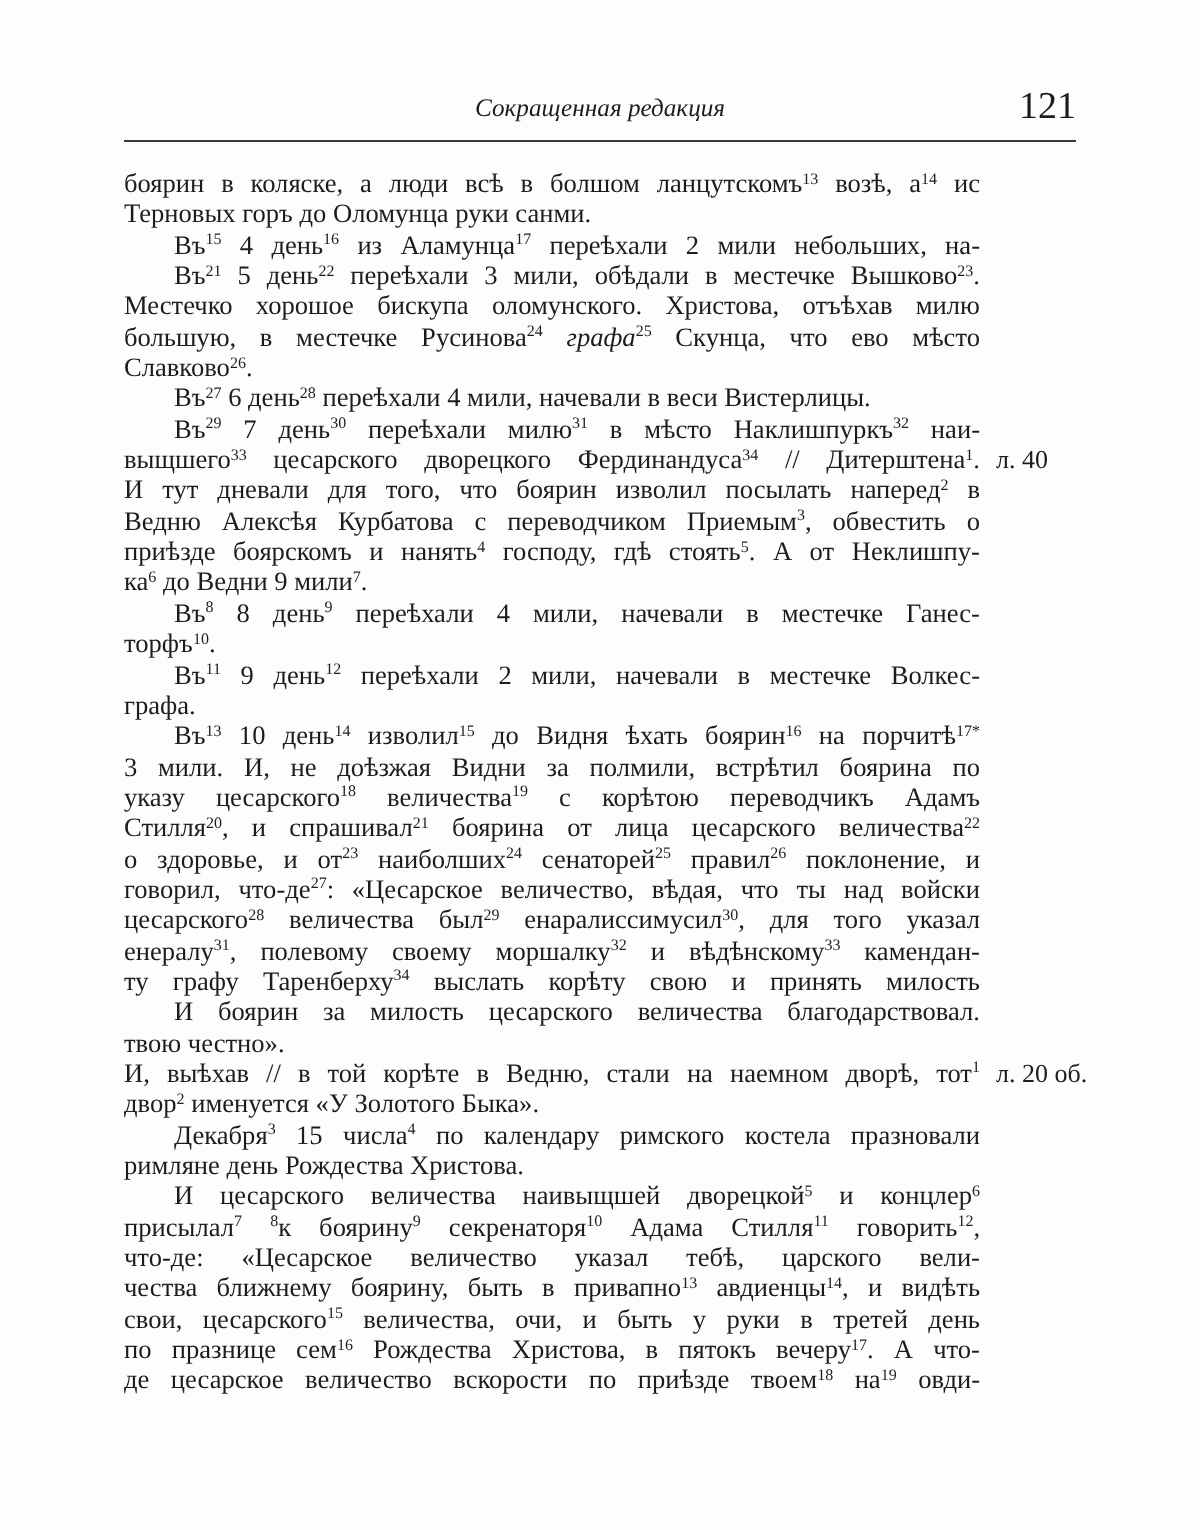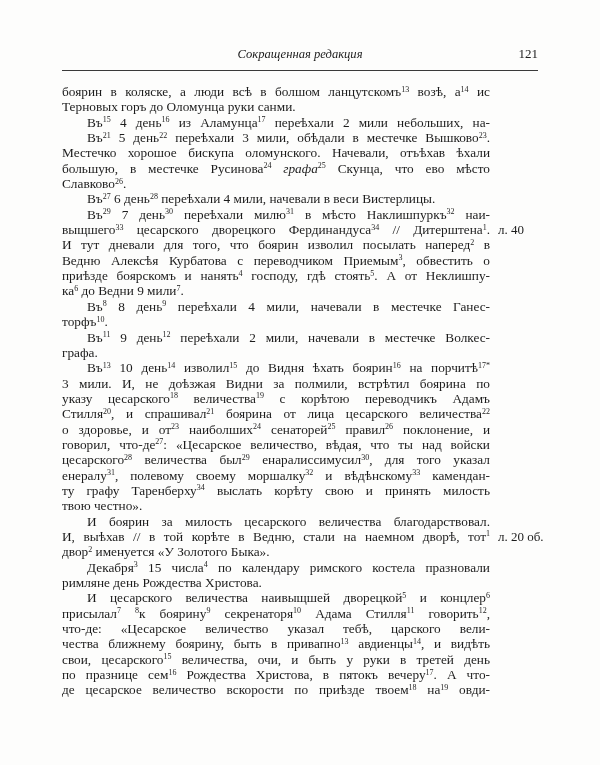--- a/index.html
+++ b/index.html
@@ -13,21 +13,21 @@
   }
   .running-title {
     position:absolute; top:47px; left:62px; width:476px;
     text-align:center;
     font-style:italic;
     font-size:12.6px; line-height:14px;
   }
   .page-number {
     position:absolute; top:47px; left:62px; width:476px;
     text-align:right;
-    font-size:13px; line-height:14px;
+    font-size:19px; line-height:14px;
   }
   .head-rule {
     position:absolute; top:70px; left:62px; width:476px;
     border-top:1.2px solid #3a3a3a;
     height:0;
   }
   .text-block {
     position:absolute; top:84px; left:62px; width:428px;
     font-size:13.3px;
   }
@@ -55,21 +55,21 @@
 
 <div class="page">
   <div class="running-title">Сокращенная редакция</div>
   <div class="page-number">121</div>
   <div class="head-rule"></div>
   <div class="text-block">
       <div class="line just">боярин в коляске, а люди всѣ в болшом ланцутскомъ<sup>13</sup> возѣ, а<sup>14</sup> ис</div>
       <div class="line">Терновых горъ до Оломунца руки санми.</div>
       <div class="line indent just">Въ<sup>15</sup> 4 день<sup>16</sup> из Аламунца<sup>17</sup> переѣхали 2 мили небольших, на-</div>
       <div class="line indent just">Въ<sup>21</sup> 5 день<sup>22</sup> переѣхали 3 мили, обѣдали в местечке Вышково<sup>23</sup>.</div>
-      <div class="line just">Местечко хорошое бискупа оломунского. Начевали, отъѣхав ѣхали</div>
+      <div class="line just">Местечко хорошое бискупа оломунского. Христова, отъѣхав милю</div>
       <div class="line just">большую, в местечке Русинова<sup>24</sup> <em>графа</em><sup>25</sup> Скунца, что ево мѣсто</div>
       <div class="line">Славково<sup>26</sup>.</div>
       <div class="line indent">Въ<sup>27</sup> 6 день<sup>28</sup> переѣхали 4 мили, начевали в веси Вистерлицы.</div>
       <div class="line indent just">Въ<sup>29</sup> 7 день<sup>30</sup> переѣхали милю<sup>31</sup> в мѣсто Наклишпуркъ<sup>32</sup> наи-</div>
       <div class="line just">выщшего<sup>33</sup> цесарского дворецкого Фердинандуса<sup>34</sup> // Дитерштена<sup>1</sup>.<span class="margin-note">л. 40</span></div>
       <div class="line just">И тут дневали для того, что боярин изволил посылать наперед<sup>2</sup> в</div>
       <div class="line just">Ведню Алексѣя Курбатова с переводчиком Приемым<sup>3</sup>, обвестить о</div>
       <div class="line just">приѣзде боярскомъ и нанять<sup>4</sup> господу, гдѣ стоять<sup>5</sup>. А от Неклишпу-</div>
       <div class="line">ка<sup>6</sup> до Ведни 9 мили<sup>7</sup>.</div>
       <div class="line indent just">Въ<sup>8</sup> 8 день<sup>9</sup> переѣхали 4 мили, начевали в местечке Ганес-</div>
@@ -78,22 +78,22 @@
       <div class="line">графа.</div>
       <div class="line indent just">Въ<sup>13</sup> 10 день<sup>14</sup> изволил<sup>15</sup> до Видня ѣхать боярин<sup>16</sup> на порчитѣ<sup>17*</sup></div>
       <div class="line just">3 мили. И, не доѣзжая Видни за полмили, встрѣтил боярина по</div>
       <div class="line just">указу цесарского<sup>18</sup> величества<sup>19</sup> с корѣтою переводчикъ Адамъ</div>
       <div class="line just">Стилля<sup>20</sup>, и спрашивал<sup>21</sup> боярина от лица цесарского величества<sup>22</sup></div>
       <div class="line just">о здоровье, и от<sup>23</sup> наиболших<sup>24</sup> сенаторей<sup>25</sup> правил<sup>26</sup> поклонение, и</div>
       <div class="line just">говорил, что-де<sup>27</sup>: «Цесарское величество, вѣдая, что ты над войски</div>
       <div class="line just">цесарского<sup>28</sup> величества был<sup>29</sup> енаралиссимусил<sup>30</sup>, для того указал</div>
       <div class="line just">енералу<sup>31</sup>, полевому своему моршалку<sup>32</sup> и вѣдѣнскому<sup>33</sup> камендан-</div>
       <div class="line just">ту графу Таренберху<sup>34</sup> выслать корѣту свою и принять милость</div>
+      <div class="line indent just">И боярин за милость цесарского величества благодарствовал.</div>
       <div class="line">твою честно».</div>
-      <div class="line indent just">И боярин за милость цесарского величества благодарствовал.</div>
       <div class="line just">И, выѣхав // в той корѣте в Ведню, стали на наемном дворѣ, тот<sup>1</sup><span class="margin-note">л. 20 об.</span></div>
       <div class="line">двор<sup>2</sup> именуется «У Золотого Быка».</div>
       <div class="line indent just">Декабря<sup>3</sup> 15 числа<sup>4</sup> по календару римского костела празновали</div>
       <div class="line">римляне день Рождества Христова.</div>
       <div class="line indent just">И цесарского величества наивыщшей дворецкой<sup>5</sup> и концлер<sup>6</sup></div>
       <div class="line just">присылал<sup>7</sup> <sup>8</sup>к боярину<sup>9</sup> секренаторя<sup>10</sup> Адама Стилля<sup>11</sup> говорить<sup>12</sup>,</div>
       <div class="line just">что-де: «Цесарское величество указал тебѣ, царского вели-</div>
       <div class="line just">чества ближнему боярину, быть в привапно<sup>13</sup> авдиенцы<sup>14</sup>, и видѣть</div>
       <div class="line just">свои, цесарского<sup>15</sup> величества, очи, и быть у руки в третей день</div>
       <div class="line just">по празнице сем<sup>16</sup> Рождества Христова, в пятокъ вечеру<sup>17</sup>. А что-</div>

